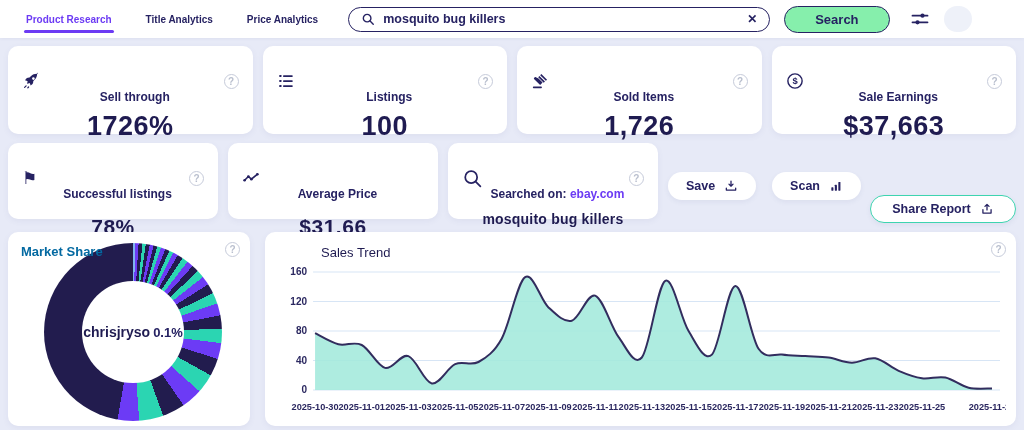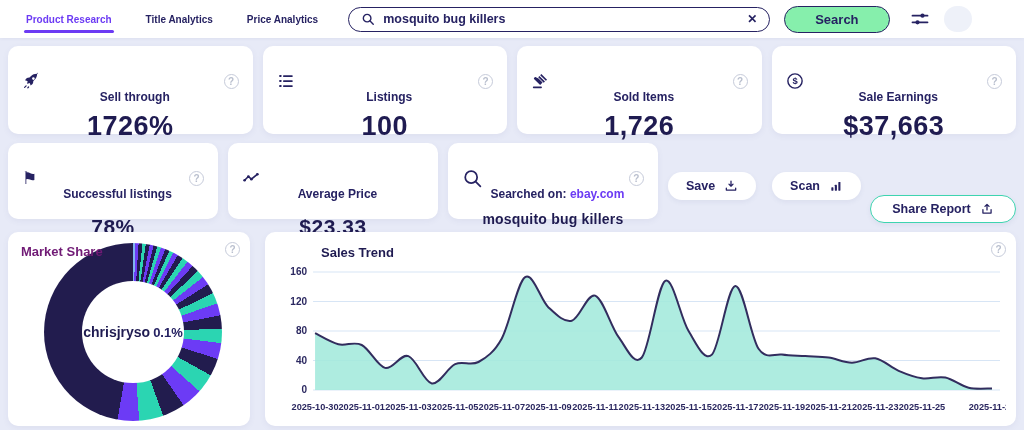--- a/index.html
+++ b/index.html
@@ -37,28 +37,28 @@
 
   
   .actions { display:flex; flex-direction:row; align-items:center; justify-content:flex-start; gap:9px; padding-top:5px; }
   .btn-row { display:flex; gap:16px; }
   .pill-btn { background:#fff; border:none; border-radius:15px; height:28px; padding:0 18px; display:flex; align-items:center; gap:9px; font-family:"Liberation Sans",sans-serif; font-size:12.5px; font-weight:700; color:#262262; cursor:pointer; box-shadow:0 2px 5px rgba(80,90,140,.08); }
   .share-btn { border:1.6px solid #3ED4B0; border-radius:15px; width:146px; justify-content:center;margin-top:47px; }
 
   
   .row3 { display:grid; grid-template-columns:242px 1fr; gap:15px; }
   .market-card { height:194px; position:relative; padding:8px; }
-  .panel-title { position:absolute; top:12px; left:13px; font-size:13px; font-weight:800; color:#701a75; z-index:2; }
+  .panel-title { position:absolute; top:12px; left:13px; font-size:13px; font-weight:800; color:#0369a1; z-index:2; }
   .panel-help { position:absolute; top:10px; right:10px; z-index:2; }
   .donut { width:178px; height:178px; border-radius:50%; position:relative; margin:3px 0 0 28px; }
   .donut-hole { position:absolute; inset:21.5%; background:#fff; border-radius:50%; display:flex; flex-direction:row; align-items:center; justify-content:center; gap:3px; }
   .donut-label { font-size:14px; font-weight:800; color:#1F1B51; }
   .donut-value { font-size:13px; font-weight:600; color:#262262; }
   .chart-card { height:194px; position:relative; padding:6px 10px; }
-  .chart-title { position:absolute; top:13px; left:56px; font-size:13px; font-weight:700; color:#1F1B51; }
+  .chart-title { position:absolute; top:13px; left:56px; font-size:13px; font-weight:400; color:#1F1B51; }
   .chart-svg { margin-top:26px; width:100%; height:160px; display:block; }
   .ytick { font-size:10px; font-weight:600; fill:#2B2860; font-family:"Liberation Sans",sans-serif; }
   .xtick { font-size:9.2px; font-weight:700; fill:#2B2860; font-family:"Liberation Sans",sans-serif; }
 </style>
 </head>
 <body>
 
 <div class="header">
   <div class="tabs">
     <div class="tab active">Product Research</div>
@@ -182,21 +182,21 @@
               <path fill="none" stroke="#262262" stroke-width="2.2" stroke-linecap="round" stroke-linejoin="round" d="M3.5 15l5-5 4 3.5L20.5 7"></path>
               <circle cx="3.5" cy="15" r="1.8" fill="#262262"></circle>
               <circle cx="8.5" cy="10" r="1.8" fill="#262262"></circle>
               <circle cx="12.5" cy="13.5" r="1.8" fill="#262262"></circle>
               <circle cx="20.5" cy="7" r="1.8" fill="#262262"></circle>
             </svg>
         </span>
         <span class="stat-title">Average Price</span>
         <span class="help-ph"></span>
       </div>
-      <div class="stat-value md">$23.33</div>
+      <div class="stat-value md">$31.66</div>
     </div>
 
     <div class="card stat-card small">
       <div class="stat-head">
         <span class="icon">
           <svg viewBox="0 0 24 24" width="21" height="21">
               <circle cx="10.5" cy="10.5" r="6.8" fill="none" stroke="#262262" stroke-width="2"></circle>
               <path d="M15.6 15.6L21 21" stroke="#262262" stroke-width="2" stroke-linecap="round"></path>
             </svg>
         </span>

